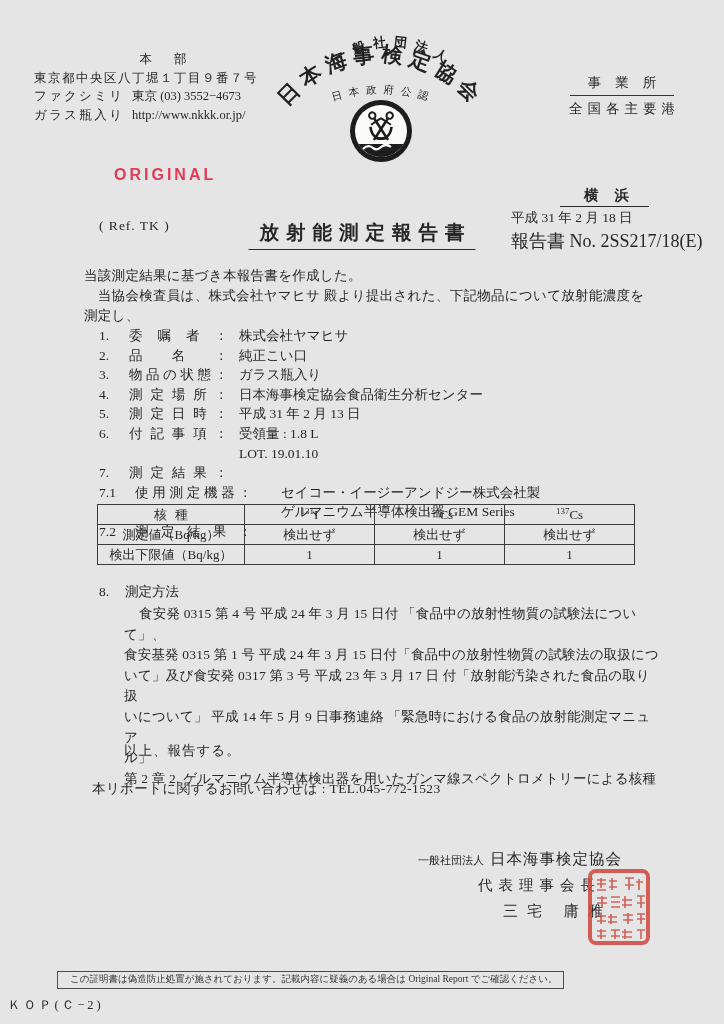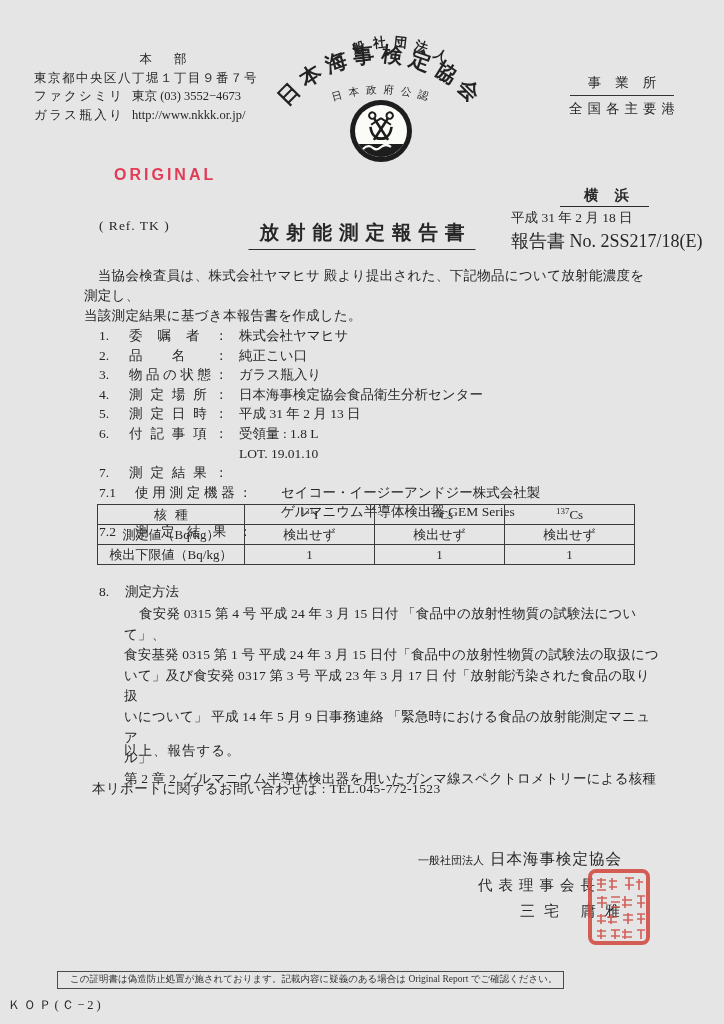--- a/index.html
+++ b/index.html
@@ -69,21 +69,21 @@
   .m-body .m0{text-indent:15px;}
 
   .closing{left:124px;top:742px;font-size:13.5px;letter-spacing:1px;}
   .contact{left:92px;top:780px;font-size:13.5px;letter-spacing:.4px;}
 
   
   .sig-org{left:418px;top:849px;white-space:nowrap;}
   .sig-org .pre{font-size:11px;margin-right:6px;}
   .sig-org .org{font-size:15.5px;letter-spacing:1px;}
   .sig-title{left:478px;top:876px;font-size:14.5px;letter-spacing:6px;white-space:nowrap;}
-  .sig-name{left:503px;top:902px;font-size:15px;letter-spacing:9px;white-space:nowrap;margin-left:17px;}
+  .sig-name{left:503px;top:902px;font-size:15px;letter-spacing:9px;white-space:nowrap;}
   .seal{left:587px;top:868px;opacity:.88;}
 
   
   .notice{left:57px;top:971px;border:1px solid #4a4a4a;font-size:9.5px;padding:1px 5px 2px 12px;white-space:nowrap;color:#333;}
   .form-code{left:8px;top:997px;font-size:12.5px;letter-spacing:3px;}
 </style>
 </head>
 <body>
 
 <div class="page">
@@ -138,22 +138,22 @@
     <span class="v">全国各主要港</span>
   </div>
 
   <div class="abs ref">( Ref. TK )</div>
   <div class="abs doc-title">放射能測定報告書</div>
   <div class="abs place">横浜</div>
   <div class="abs date-line">平成 31 年 2 月 18 日</div>
   <div class="abs repno-line">報告書 No. 2SS217/18(E)</div>
 
   <div class="abs intro">
+    <div>当該測定結果に基づき本報告書を作成した。</div>
     <div>　当協会検査員は、株式会社ヤマヒサ 殿より提出された、下記物品について放射能濃度を測定し、</div>
-    <div>当該測定結果に基づき本報告書を作成した。</div>
   </div>
 
   <div class="abs items">
     <div class="item-row">
       <span class="ino">1.</span>
       <span class="ilbl">委嘱者：</span>
       <span>株式会社ヤマヒサ</span>
     </div>
     <div class="item-row">
       <span class="ino">2.</span>

